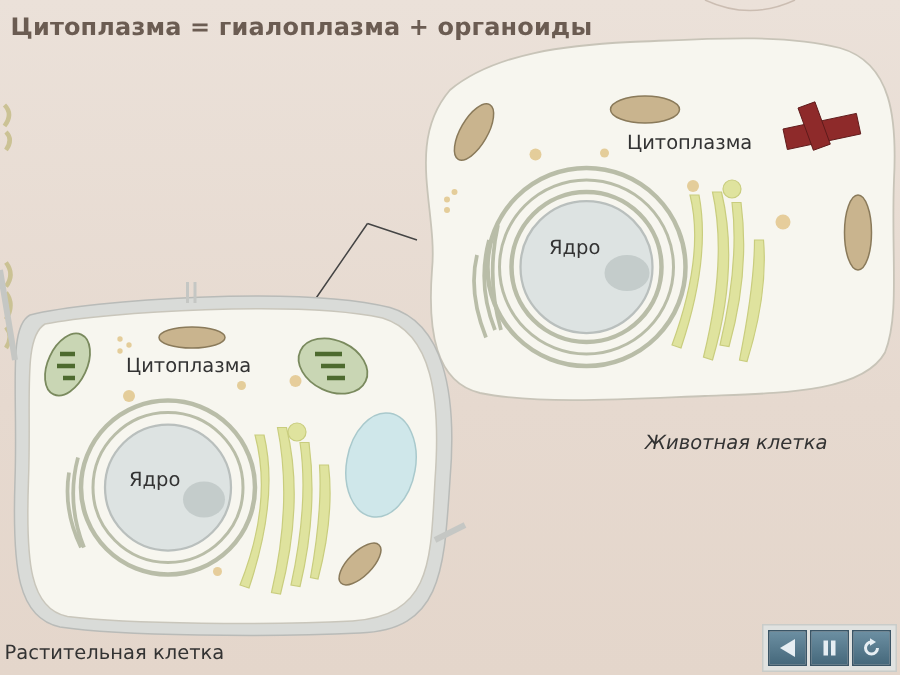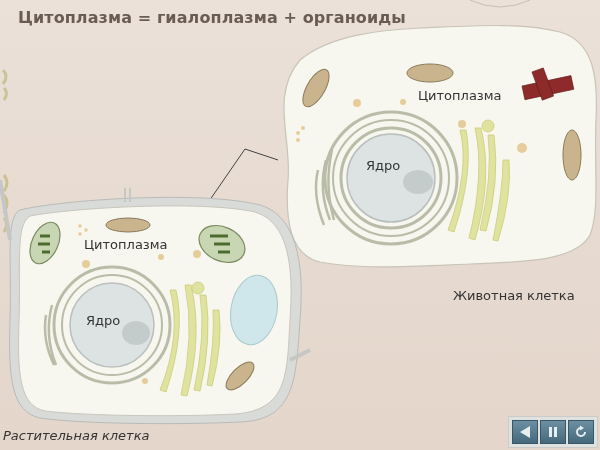--- a/index.html
+++ b/index.html
@@ -1,18 +1,18 @@
 <!DOCTYPE html>
 <html><head>
 <meta charset="utf-8">
 <style>
   html,body{margin:0;padding:0;}
   body{width:600px;height:450px;overflow:hidden;background:#e8dcd3;font-family:"DejaVu Sans",sans-serif;position:relative;}
   .stage{position:absolute;left:0;top:0;width:600px;height:450px;background:linear-gradient(180deg,#ebe1d9 0%,#e6d9cf 60%,#e4d6cb 100%);}
-  .title{position:absolute;left:7px;top:8px;font-size:16px;font-weight:bold;color:#6b5c52;letter-spacing:0.1px;white-space:nowrap;margin-left:11px;}
+  .title{position:absolute;left:7px;top:8px;font-size:16px;font-weight:bold;color:#6b5c52;letter-spacing:0.1px;white-space:nowrap;}
   .lbl{position:absolute;font-size:13px;color:#333;white-space:nowrap;}
   svg.diag{position:absolute;left:0;top:0;}
   .controls{position:absolute;right:2px;bottom:2px;display:flex;gap:2px;padding:3px;background:#e0e2e0;border:1px solid #c9ccc9;}
   .ctl{width:24px;height:22px;background:linear-gradient(180deg,#6c8fa2 0%,#45687b 100%);border:1px solid #3a5566;display:flex;align-items:center;justify-content:center;cursor:pointer;}
   .ctl svg{display:block;}
 </style>
 </head>
 <body>
 
 <div class="stage">
@@ -117,24 +117,24 @@
           <circle cx="86" cy="230" r="1.8"></circle>
           <circle cx="80" cy="234" r="1.8"></circle>
       </g>
     </g>
   </svg>
 
   <div class="title">Цитоплазма = гиалоплазма + органоиды</div>
 
   <div class="lbl" style="left:418px;top:88px;">Цитоплазма</div>
   <div class="lbl" style="left:366px;top:158px;">Ядро</div>
-  <div class="lbl" style="left:453px;top:288px;">Животная клетка</div>
+  <div class="lbl" style="left:430px;top:288px;font-style:italic;">Животная клетка</div>
   <div class="lbl" style="left:84px;top:237px;">Цитоплазма</div>
   <div class="lbl" style="left:86px;top:313px;">Ядро</div>
-  <div class="lbl" style="left:3px;top:428px;font-style:italic;">Растительная клетка</div>
+  <div class="lbl" style="left:3px;top:428px;">Растительная клетка</div>
 
   <div class="controls">
     <div class="ctl">
       <svg width="14" height="14" viewBox="0 0 14 14">
           <path d="M12 1 L2 7 L12 13 Z" fill="#e6eef3"></path>
         </svg>
     </div>
     <div class="ctl">
       <svg width="14" height="14" viewBox="0 0 14 14">
           <rect x="3" y="2" width="3" height="10" fill="#e6eef3"></rect>

